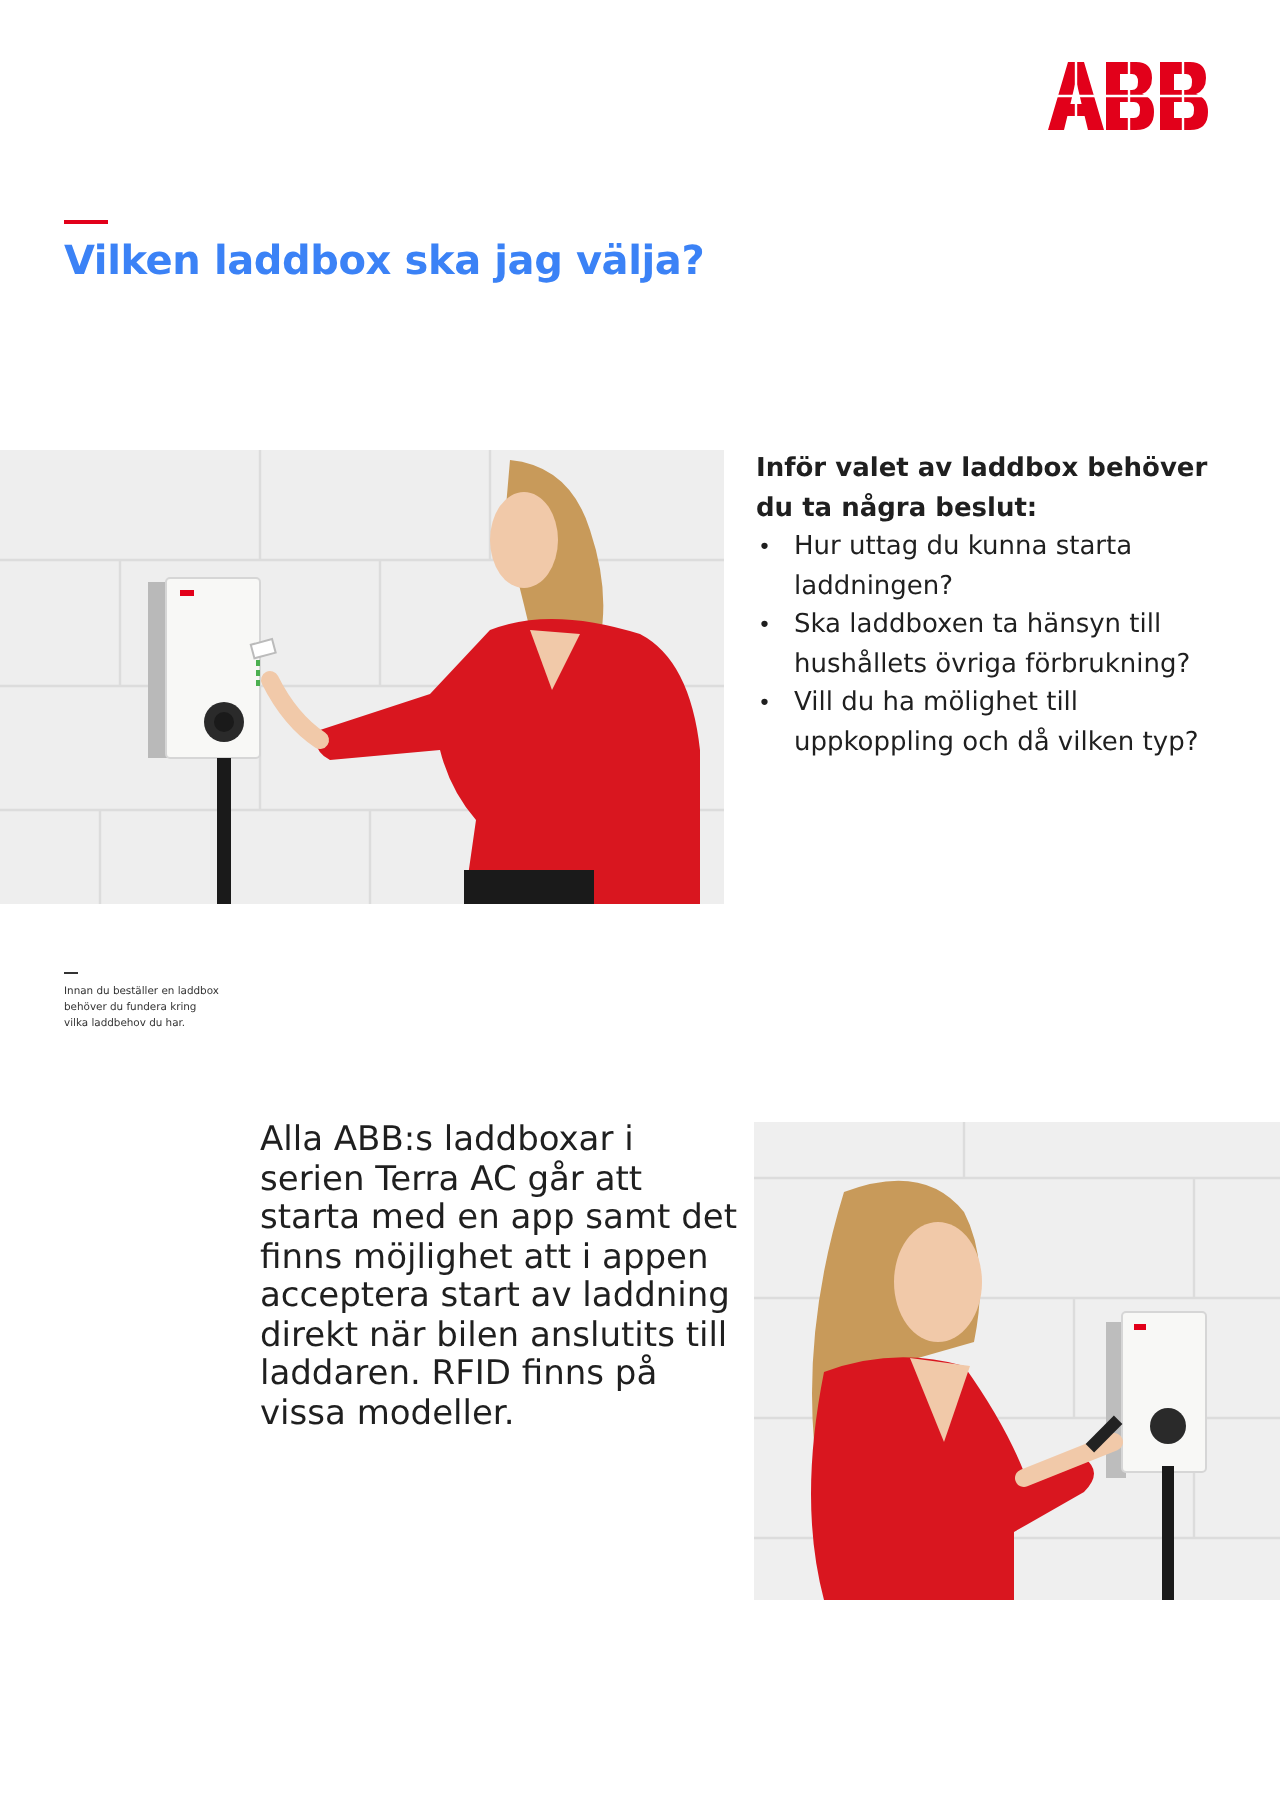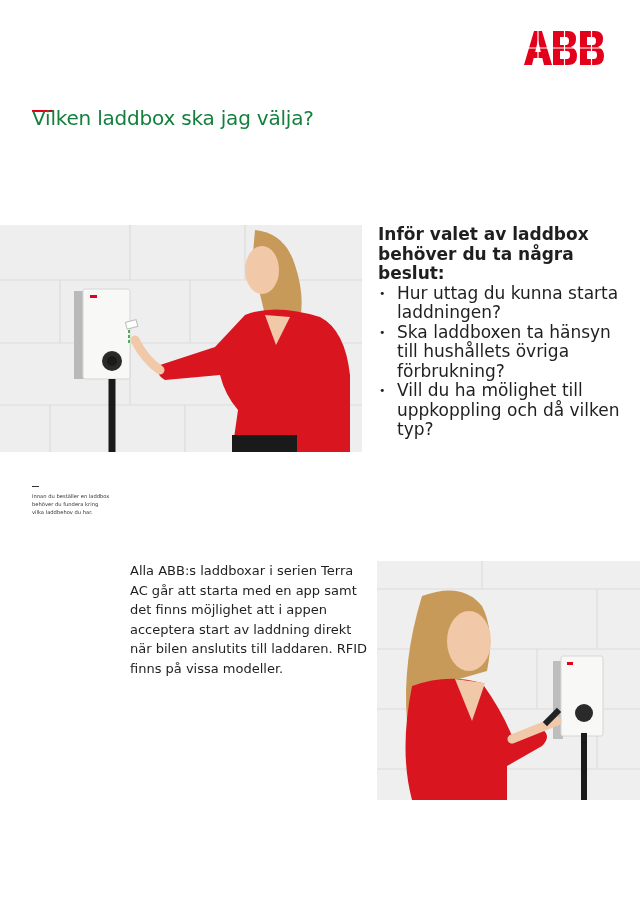--- a/index.html
+++ b/index.html
@@ -2,37 +2,37 @@
 <html><head>
 <meta charset="utf-8">
 <style>
   * { box-sizing: border-box; margin: 0; padding: 0; }
   html, body { width: 640px; height: 906px; background: #ffffff; overflow: hidden; }
   body { position: relative; font-family: "DejaVu Sans", "Liberation Sans", sans-serif; color: #1a1a1a; }
 
   .logo { position: absolute; left: 524px; top: 31px; width: 84px; height: 34px; }
 
   .accent-bar { position: absolute; left: 32px; top: 110px; width: 22px; height: 2px; background: #e2001a; }
-  .page-title { position: absolute; left: 32px; top: 106px; font-size: 20px; font-weight: normal; color: #15803d; letter-spacing: -0.2px; white-space: nowrap; }
+  .page-title { position: absolute; left: 32px; top: 118px; font-size: 20px; font-weight: bold; color: #3b82f6; letter-spacing: -0.2px; white-space: nowrap; }
 
   .photo { position: absolute; overflow: hidden; background: #ececec; }
   .photo-1 { left: 0; top: 225px; width: 362px; height: 227px; }
   .photo-2 { left: 377px; top: 561px; width: 263px; height: 239px; }
   .photo svg { display: block; width: 100%; height: 100%; }
 
-  .intro { position: absolute; left: 378px; top: 225px; width: 245px; font-size: 17px; line-height: 19.5px; color: #1f1f1f; }
+  .intro { position: absolute; left: 378px; top: 225px; width: 245px; font-size: 13px; line-height: 19.5px; color: #1f1f1f; }
   .intro-heading { font-weight: bold; }
   .intro-list { list-style: none; }
   .intro-list li { position: relative; padding-left: 19px; }
   .intro-list li::before { content: "\2022"; position: absolute; left: 1px; top: 0; font-size: 11px; }
 
   .caption { position: absolute; left: 32px; top: 486px; width: 78px; font-size: 5.2px; line-height: 8px; color: #333; }
   .caption-dash { display: block; width: 7px; height: 1px; background: #333; margin-bottom: 5px; }
 
-  .body-text { position: absolute; left: 130px; top: 561px; width: 240px; font-size: 13px; line-height: 19.5px; color: #1f1f1f; }
+  .body-text { position: absolute; left: 130px; top: 561px; width: 240px; font-size: 17px; line-height: 19.5px; color: #1f1f1f; }
 </style>
 </head>
 <body>
 
 <svg class="logo" viewBox="0 0 84 34">
   <g fill="#e2001a">
 
     <path d="M0 34 L10 0 L18 0 L28 34 L20 34 L18.3 27 L9.7 27 L8 34 Z M11.2 21 L16.8 21 L14 9 Z"></path>
 
     <path d="M29 0 L44 0 Q52 0 52 8 Q52 14 47 16 Q53 18 53 25 Q53 34 44 34 L29 34 Z M36 6 L36 14 L42 14 Q45 14 45 10 Q45 6 42 6 Z M36 20 L36 28 L43 28 Q46 28 46 24 Q46 20 43 20 Z"></path>

